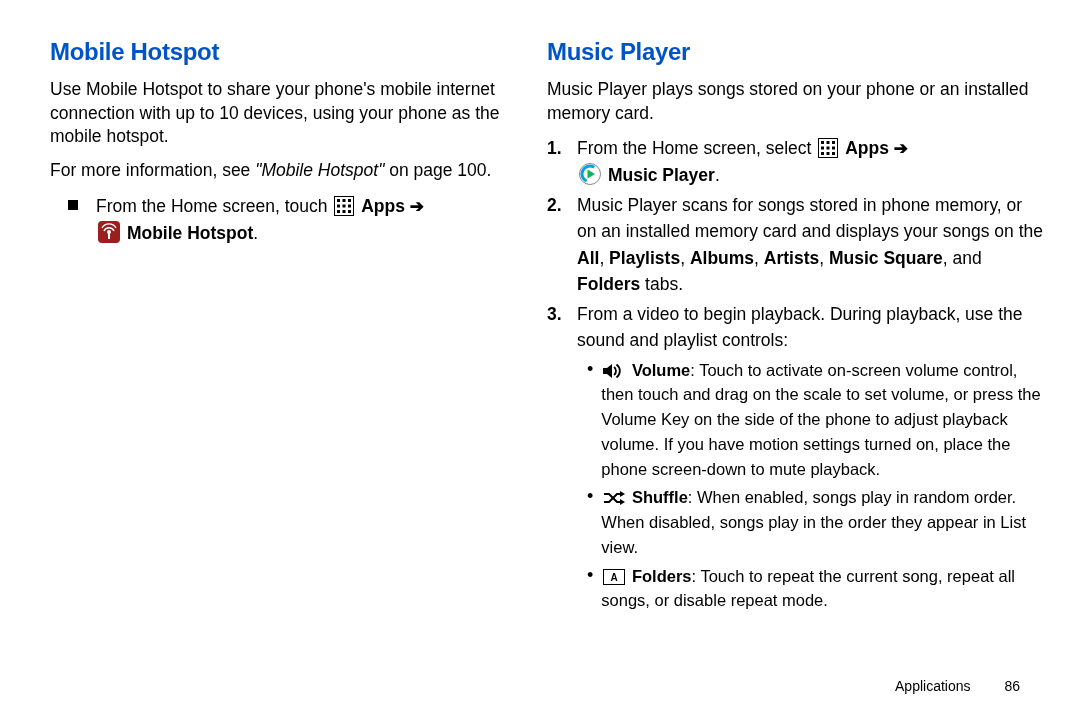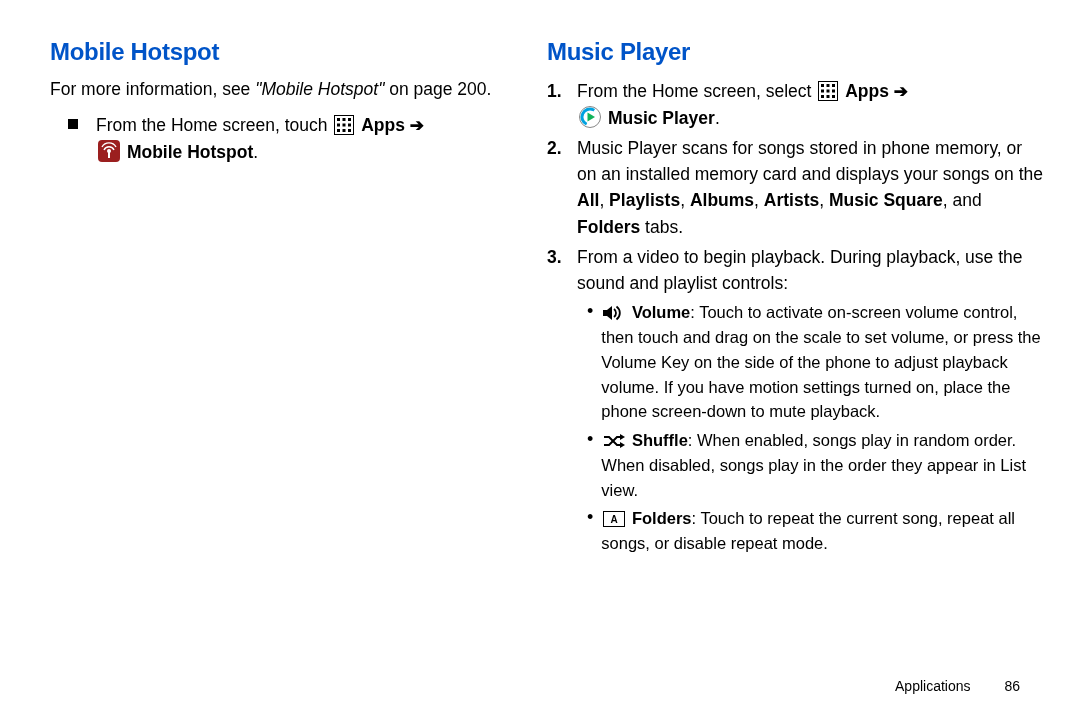--- a/index.html
+++ b/index.html
@@ -95,22 +95,23 @@
   }
   .footer .sec { margin-right: 30px; }
 </style>
 </head>
 <body>
 
 <div class="page">
 
   <div class="col">
     <h2 class="section-title">Mobile Hotspot</h2>
+    <p class="body">Use Mobile Hotspot to share your phone's mobile internet connection with up to 10 devices, using your phone as the mobile hotspot.</p>
     <p class="body">
-      <span>For more information, see </span><span class="italic">"Mobile Hotspot"</span><span> on page 200.</span>
+      <span>For more information, see </span><span class="italic">"Mobile Hotspot"</span><span> on page 100.</span>
     </p>
     <div class="step-bullet">
       <div class="marker"></div>
       <div>
         <span>From the Home screen, touch </span>
         <span class="inline-icon">
           <svg width="20" height="20" viewBox="0 0 20 20">
               <rect x="0.5" y="0.5" width="19" height="19" fill="#fff" stroke="#000" stroke-width="1"></rect>
               <g fill="#000">
                 <rect x="3" y="3" width="3" height="3"></rect>
@@ -138,20 +139,21 @@
               <circle cx="11" cy="11" r="2" fill="#fff"></circle>
             </svg>
         </span>
         <span class="bold">Mobile Hotspot</span><span>.</span>
       </div>
     </div>
   </div>
 
   <div class="col">
     <h2 class="section-title">Music Player</h2>
+    <p class="body">Music Player plays songs stored on your phone or an installed memory card.</p>
 
     <div class="step-num">
       <div class="num">1.</div>
       <div class="content">
         <span>From the Home screen, select </span>
         <span class="inline-icon">
           <svg width="20" height="20" viewBox="0 0 20 20">
               <rect x="0.5" y="0.5" width="19" height="19" fill="#fff" stroke="#000" stroke-width="1"></rect>
               <g fill="#000">
                 <rect x="3" y="3" width="3" height="3"></rect>

